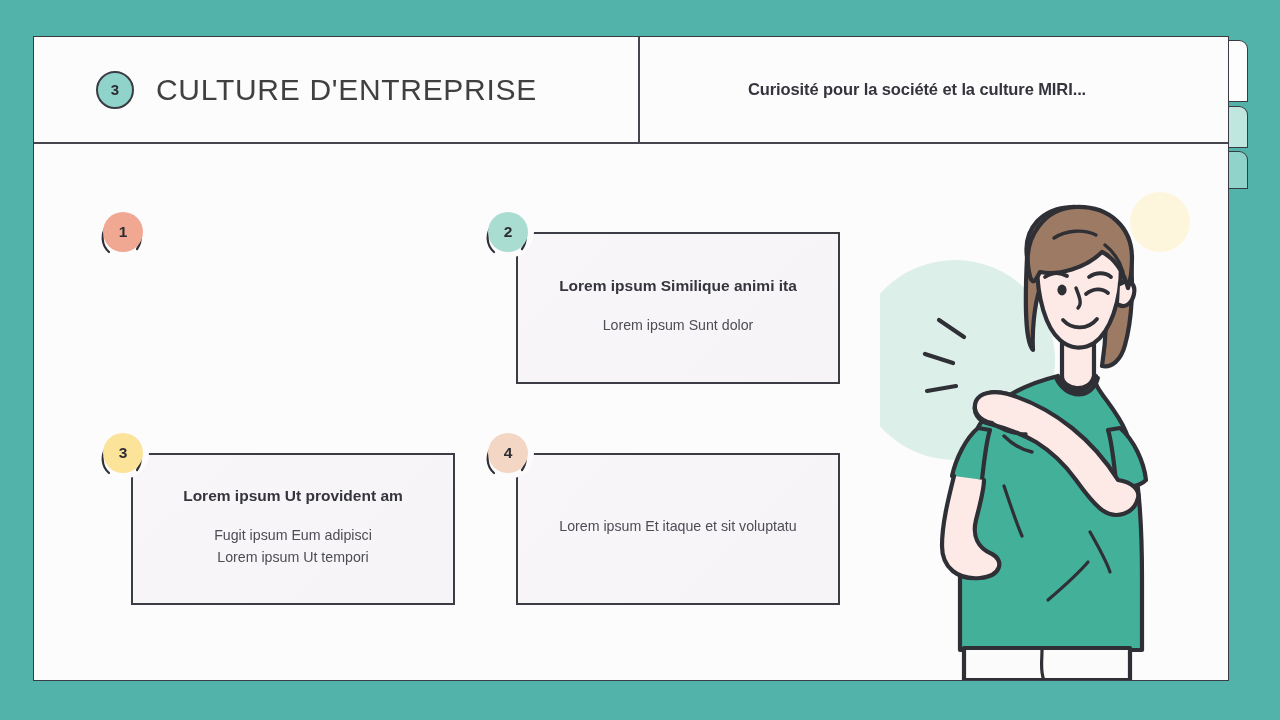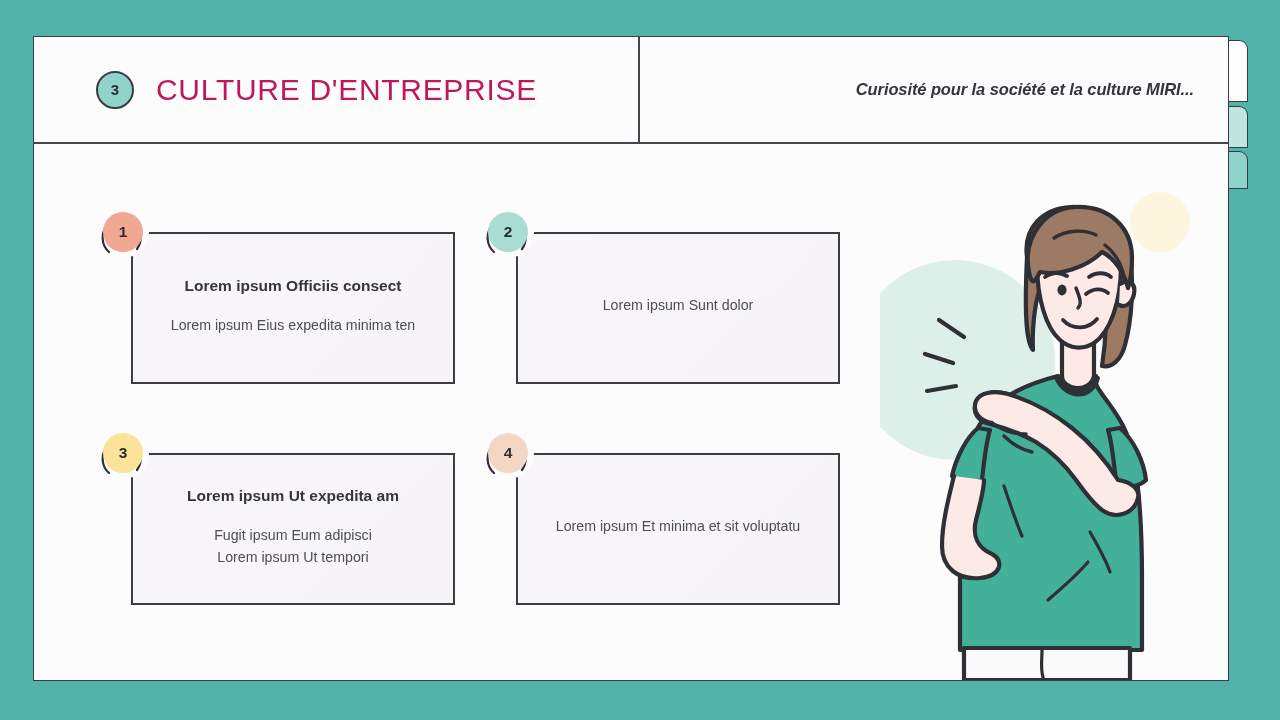--- a/index.html
+++ b/index.html
@@ -88,31 +88,30 @@
     justify-content: center;
     font-size: 15px;
     font-weight: 700;
     color: #2c2c34;
     flex: 0 0 auto;
   }
   .header-title {
     margin-left: 22px;
     font-size: 30px;
     letter-spacing: 0.7px;
-    color: #be185d;
+    color: #404040;
     font-weight: 400;
     white-space: nowrap;
   }
   .header-right {
     flex: 1;
     display: flex;
     align-items: center;
-    justify-content: flex-end;
+    justify-content: center;
     padding-right: 34px;
-    font-style: italic;
   }
   .header-subtitle {
     font-size: 16.5px;
     font-weight: 700;
     color: #34343c;
     letter-spacing: -0.1px;
     white-space: nowrap;
   }
 
   
@@ -243,75 +242,71 @@
         <div class="card-wrap">
           <div class="badge">
             <div class="badge-ring"></div>
             <svg class="badge-arc" width="54" height="54" viewBox="0 0 54 54">
               <path d="M 13 47 A 19 19 0 1 1 41 44" fill="none" stroke="#2f2f37" stroke-width="2.2" stroke-linecap="round"></path>
             </svg>
             <div class="badge-dot" style="background:#f0a892">
               <span>1</span>
             </div>
           </div>
-          <div class="card">
-            <div class="card-title">Lorem ipsum Officiis consect</div>
-            <div class="card-desc">Lorem ipsum Eius expedita minima ten</div>
-
-          </div>
         </div>
 
         <div class="card-wrap">
           <div class="badge">
             <div class="badge-ring"></div>
             <svg class="badge-arc" width="54" height="54" viewBox="0 0 54 54">
               <path d="M 13 47 A 19 19 0 1 1 41 44" fill="none" stroke="#2f2f37" stroke-width="2.2" stroke-linecap="round"></path>
             </svg>
             <div class="badge-dot" style="background:#a9ddd1">
               <span>2</span>
             </div>
           </div>
           <div class="card">
+            <div class="card-title">Lorem ipsum Similique animi ita</div>
             <div class="card-desc">Lorem ipsum Sunt dolor</div>
           </div>
         </div>
 
       </div>
 
       <div class="card-row">
 
         <div class="card-wrap">
           <div class="badge">
             <div class="badge-ring"></div>
             <svg class="badge-arc" width="54" height="54" viewBox="0 0 54 54">
               <path d="M 13 47 A 19 19 0 1 1 41 44" fill="none" stroke="#2f2f37" stroke-width="2.2" stroke-linecap="round"></path>
             </svg>
             <div class="badge-dot" style="background:#fbe49a">
               <span>3</span>
             </div>
           </div>
           <div class="card">
-            <div class="card-title">Lorem ipsum Ut expedita am</div>
+            <div class="card-title">Lorem ipsum Ut provident am</div>
             <div class="card-desc">Fugit ipsum Eum adipisci</div>
             <div class="card-desc">Lorem ipsum Ut tempori</div>
           </div>
         </div>
 
         <div class="card-wrap">
           <div class="badge">
             <div class="badge-ring"></div>
             <svg class="badge-arc" width="54" height="54" viewBox="0 0 54 54">
               <path d="M 13 47 A 19 19 0 1 1 41 44" fill="none" stroke="#2f2f37" stroke-width="2.2" stroke-linecap="round"></path>
             </svg>
             <div class="badge-dot" style="background:#f3d6c4">
               <span>4</span>
             </div>
           </div>
           <div class="card">
-            <div class="card-desc">Lorem ipsum Et minima et sit voluptatu</div>
+            <div class="card-desc">Lorem ipsum Et itaque et sit voluptatu</div>
 
           </div>
         </div>
 
       </div>
 
     </div>
 
     <div class="illustration">
       <svg width="340" height="500" viewBox="0 0 340 500" xmlns="http://www.w3.org/2000/svg">

